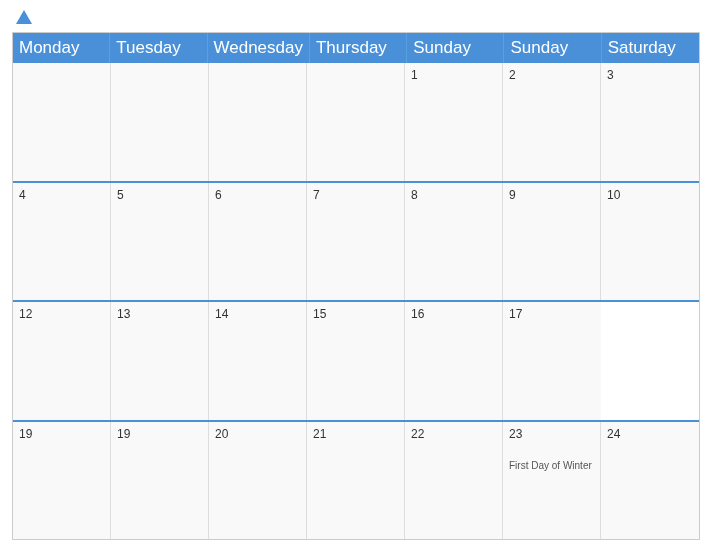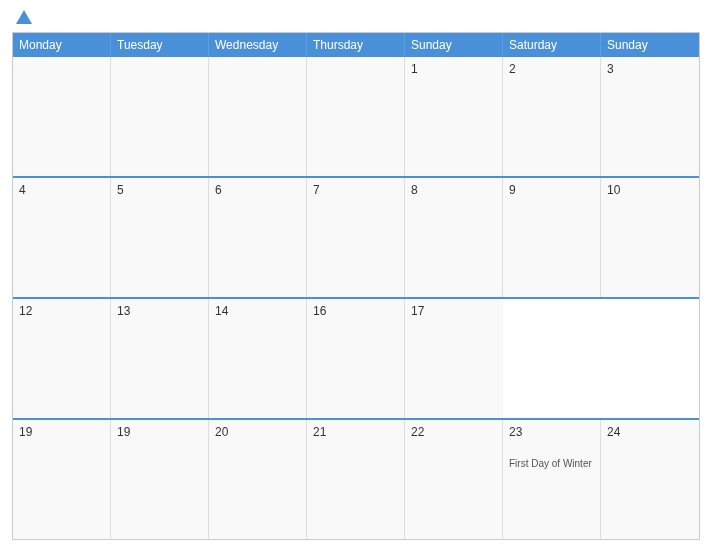--- a/index.html
+++ b/index.html
@@ -65,21 +65,21 @@
       flex-direction: column;
       border: 1px solid #ccc;
     }
     .day-headers {
       display: grid;
       grid-template-columns: repeat(7, 1fr);
       background: #4a90d9;
     }
     .day-header {
       color: #fff;
-      font-size: 12px;
+      font-size: 17px;
       padding: 5px 6px;
       font-weight: normal;
       border-right: 1px solid #5a9fde;
     }
     .day-header:last-child { border-right: none; }
     .weeks {
       display: flex;
       flex-direction: column;
       flex: 1;
     }
@@ -135,22 +135,22 @@
   </div>
 
   <div class="calendar">
     <div class="day-headers">
 
     <div class="day-header">Monday</div>
         <div class="day-header">Tuesday</div>
         <div class="day-header">Wednesday</div>
         <div class="day-header">Thursday</div>
         <div class="day-header">Sunday</div>
+        <div class="day-header">Sunday</div>
         <div class="day-header">Saturday</div>
-        <div class="day-header">Sunday</div>
       </div>
     <div class="weeks">
 
     <div class="week">
           <div class="day-cell empty"></div>
           <div class="day-cell empty"></div>
           <div class="day-cell empty"></div>
           <div class="day-cell empty"></div>
           <div class="day-cell">
             <div class="day-num">1</div>
@@ -187,20 +187,23 @@
         </div>
         <div class="week">
           <div class="day-cell">
             <div class="day-num">12</div>
           </div>
           <div class="day-cell">
             <div class="day-num">13</div>
           </div>
           <div class="day-cell">
             <div class="day-num">14</div>
+          </div>
+          <div class="day-cell">
+            <div class="day-num">15</div>
           </div>
           <div class="day-cell">
             <div class="day-num">16</div>
           </div>
           <div class="day-cell">
             <div class="day-num">17</div>
           </div>
         </div>
         <div class="week">
           <div class="day-cell">

